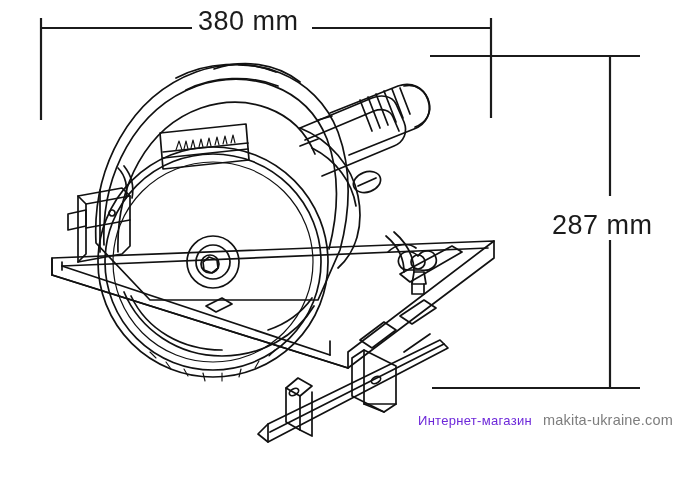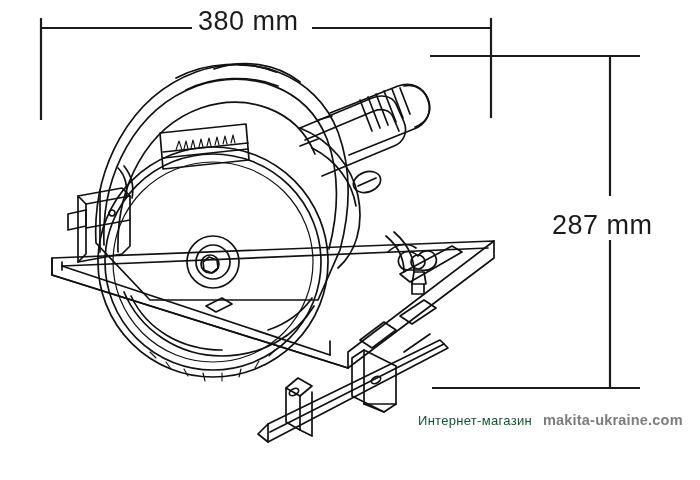--- a/index.html
+++ b/index.html
@@ -23,25 +23,25 @@
   #label-width{left:198px;top:8px;}
   #label-height{left:552px;top:212px;}
 
   #footer{
     position:absolute;left:418px;top:399px;
     white-space:nowrap;
     display:flex;align-items:baseline;gap:11px;
   }
   #footer .shop{
     font-family:"Liberation Sans", sans-serif;
-    font-size:13px;color:#14532d;letter-spacing:0.3px;margin-top:14px;
+    font-size:13px;color:#6d28d9;letter-spacing:0.3px;margin-top:14px;
   }
   #footer .site{
     font-family:"Liberation Sans", sans-serif;
-    font-size:14.5px;color:#7d7d7d;font-weight:bold;letter-spacing:0.2px;
+    font-size:14.5px;color:#7d7d7d;font-weight:normal;letter-spacing:0.2px;
   }
 </style>
 </head>
 <body>
 
 <div id="stage">
 
   <svg class="layer" viewBox="0 0 700 480" xmlns="http://www.w3.org/2000/svg">
     <g fill="none" stroke="#111111" stroke-width="1.7" stroke-linecap="round" stroke-linejoin="round">
 

